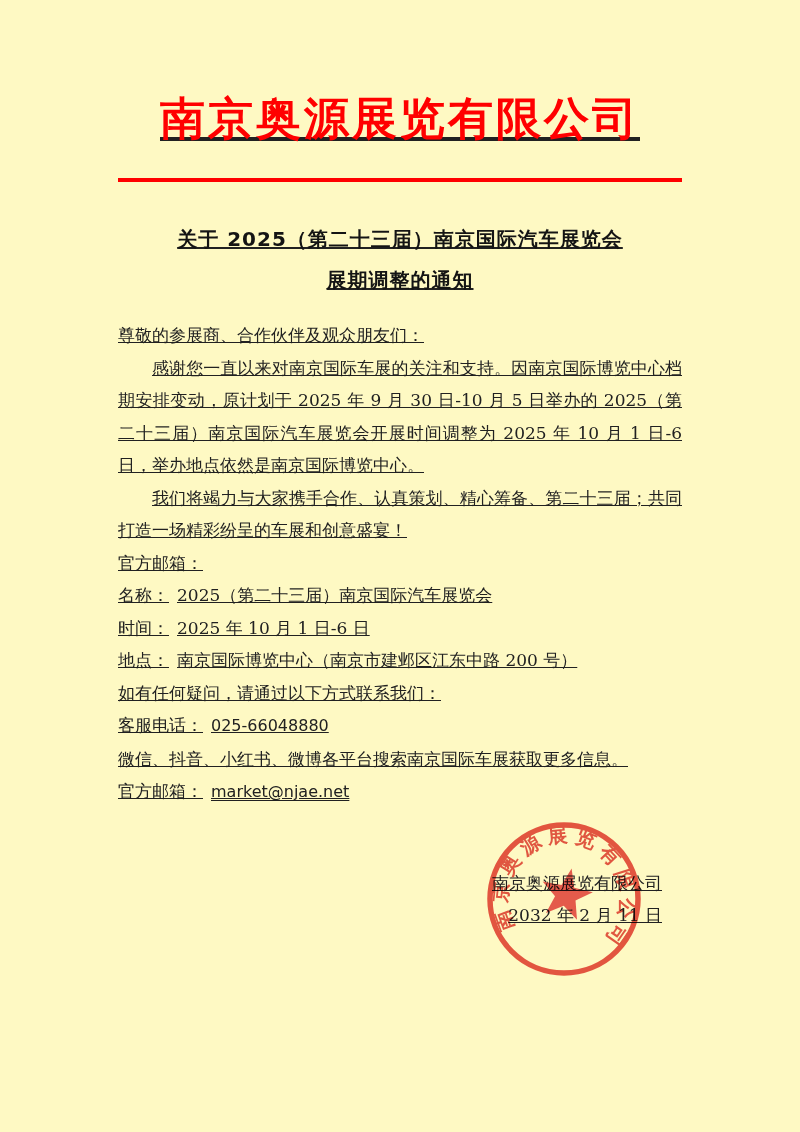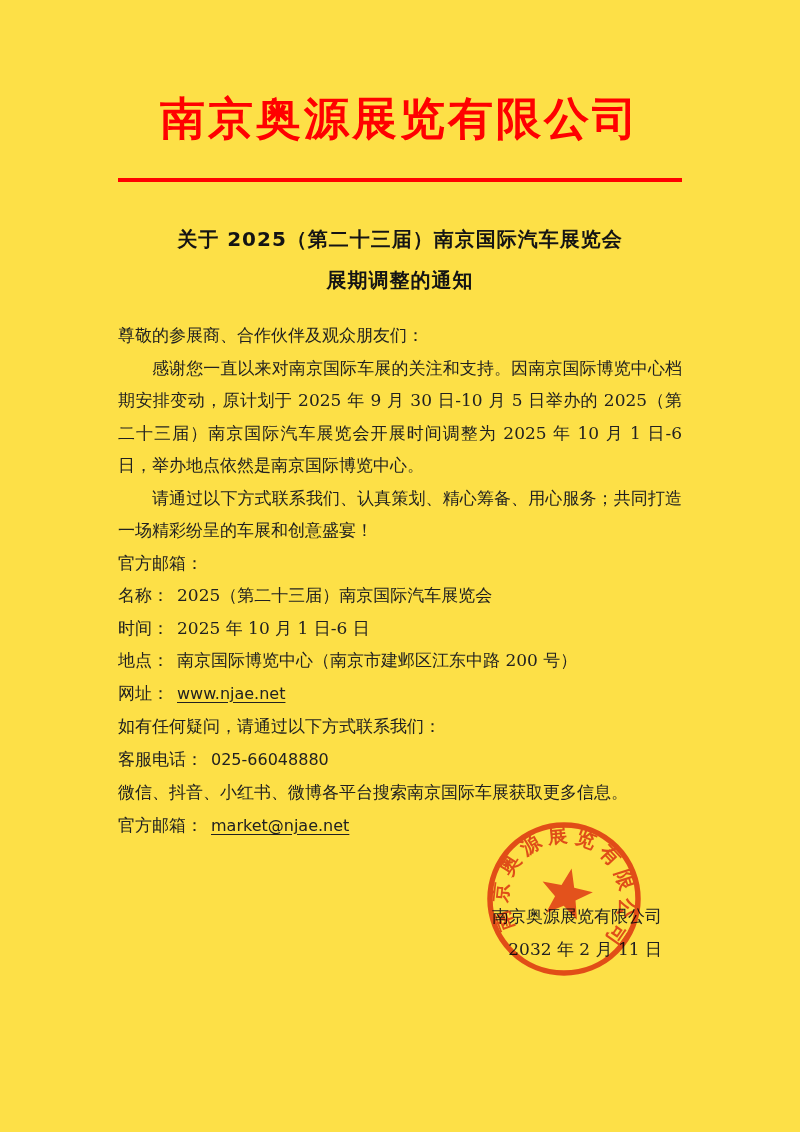--- a/index.html
+++ b/index.html
@@ -1,23 +1,24 @@
 <!DOCTYPE html>
 <html><head>
 <meta charset="utf-8">
 <style>
   html,body { margin:0; padding:0; background:#ffffff; }
   .page {
     position:relative;
     width:800px; height:1132px;
     margin:0 auto;
-    background:#fde047;
+    background:#fef9c3;
     overflow:hidden;
     font-family:"DejaVu Serif","Liberation Serif",serif;
     color:#212121;
+    text-decoration:underline;
   }
   .content { padding:0 118px; }
 
   .letterhead {
     margin:0;
     padding-top:94px;
     text-align:center;
     color:#ff0000;
     font-weight:bold;
     font-size:45px;
@@ -91,28 +92,27 @@
     <div class="rule"></div>
 
     <div class="doc-title">
       <div class="line1">关于 2025（第二十三届）南京国际汽车展览会</div>
       <div class="line2">展期调整的通知</div>
     </div>
 
     <div class="body-text">
       <p>尊敬的参展商、合作伙伴及观众朋友们：</p>
       <p class="indent">感谢您一直以来对南京国际车展的关注和支持。因南京国际博览中心档期安排变动，原计划于 2025 年 9 月 30 日-10 月 5 日举办的 2025（第二十三届）南京国际汽车展览会开展时间调整为 2025 年 10 月 1 日-6 日，举办地点依然是南京国际博览中心。</p>
-      <p class="indent">请通过以下方式联系我们、认真策划、精心筹备、用心服务；共同打造一场精彩纷呈的车展和创意盛宴！</p>
+      <p class="indent">我们将竭力与大家携手合作、认真策划、精心筹备、第二十三届；共同打造一场精彩纷呈的车展和创意盛宴！</p>
 
       <p>官方邮箱：</p>
 
       <p><span>名称：</span><span class="value">2025（第二十三届）南京国际汽车展览会</span></p>
       <p><span>时间：</span><span class="value">2025 年 10 月 1 日-6 日</span></p>
       <p><span>地点：</span><span class="value">南京国际博览中心（南京市建邺区江东中路 200 号）</span></p>
-      <p><span>网址：</span><span class="value link">www.njae.net</span></p>
 
       <p class="contact-heading">如有任何疑问，请通过以下方式联系我们：</p>
 
       <p><span>客服电话：</span><span class="value num">025-66048880</span></p>
       <p>微信、抖音、小红书、微博各平台搜索南京国际车展获取更多信息。</p>
 
       <p><span>官方邮箱：</span><span class="value link">market@njae.net</span></p>
     </div>
 
     <div class="signature">

